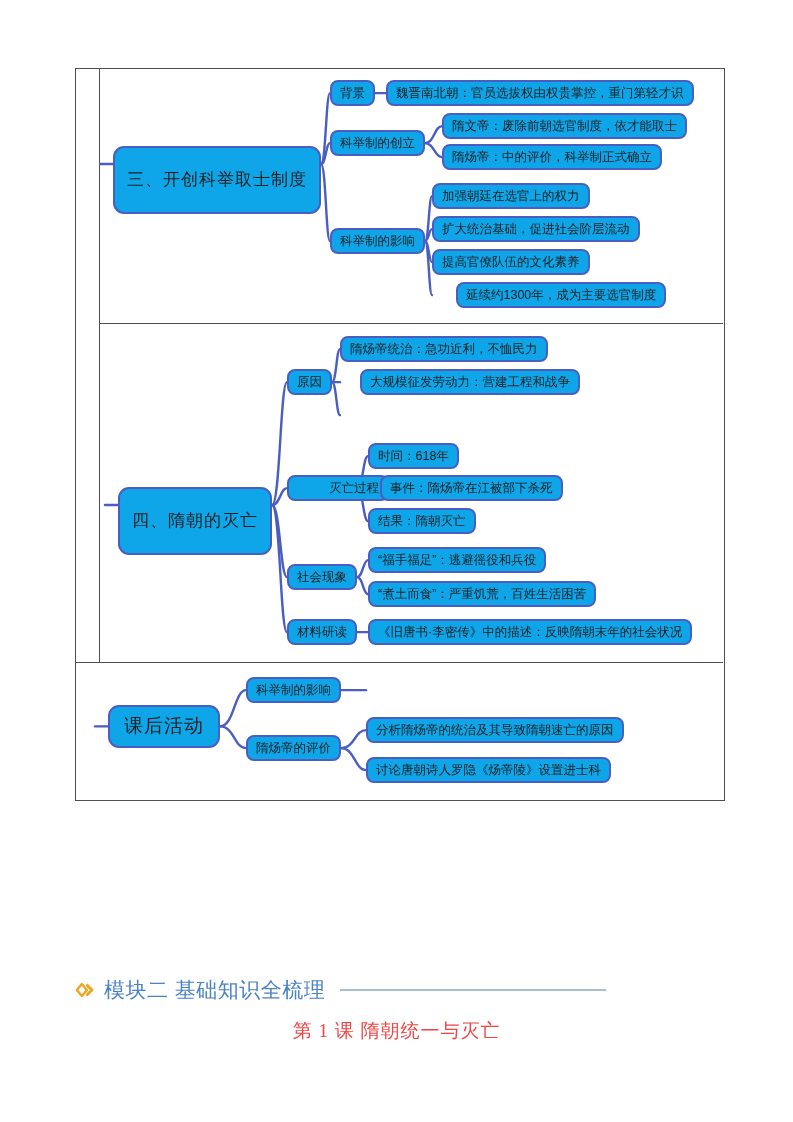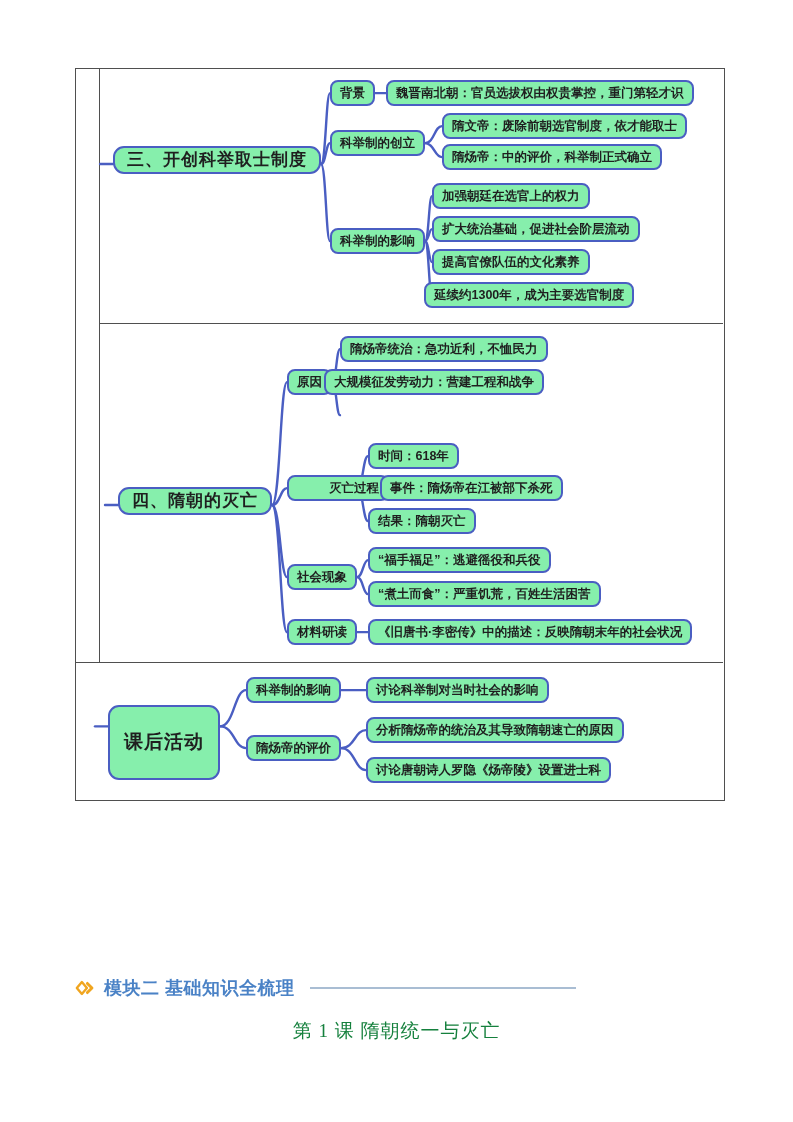--- a/index.html
+++ b/index.html
@@ -9,46 +9,46 @@
     font-family:"Liberation Sans", sans-serif;
   }
   
   .frame { position:absolute; border:1px solid var(--table-border,#4f4f4f); }
   .tline { position:absolute; background:var(--table-border,#4f4f4f); }
   
   #connector-svg { position:absolute; left:0; top:0; z-index:1; }
   .conn { stroke:var(--node-border,#4a5ec2); stroke-width:2.4; fill:none; stroke-linecap:round; }
   
   .node {
-    position:absolute; z-index:2; background:#86efac;
+    position:absolute; z-index:2; background:#0ea5e9;
     border:2px solid var(--node-border,#4a5ec2); border-radius:8px;
-    padding:3px 8px; font-size:12.5px; font-weight:bold; line-height:1.3;
+    padding:3px 8px; font-size:12.5px; font-weight:normal; line-height:1.3;
     color:var(--node-text,#1f1f1f); white-space:nowrap;
   }
   .root {
     border-radius:11px; border-width:2.5px; font-size:17px;
-    padding:1px 12px; letter-spacing:1px;
+    padding:21px 12px; letter-spacing:1px;
   }
-  .root-lg { font-size:19px; padding:23px 14px;text-align:center; }
+  .root-lg { font-size:19px; padding:7px 14px;text-align:center; }
   
   .module-header {
     position:absolute; left:75px; top:976px; z-index:2;
     display:flex; align-items:center; gap:7px;
   }
   .module-header .label {
-    color:var(--header-blue,#4a82c6); font-size:18px; font-weight:bold; letter-spacing:0.5px;
+    color:var(--header-blue,#4a82c6); font-size:21px; font-weight:normal; letter-spacing:0.5px;
   }
   .module-header .icon { color:var(--icon-gold,#f0a51f); display:flex; align-items:center; }
   .module-header .rule {
     width:266px; height:2px; background:var(--rule-line,#a9bdd3); margin-left:8px;
   }
   .lesson-title {
     position:absolute; left:0; top:1018px; width:100%; z-index:2;
     text-align:center; font-family:"Liberation Serif","DejaVu Serif",serif;
-    font-size:19px; color:#15803d; letter-spacing:1px;
+    font-size:19px; color:#ef4444; letter-spacing:1px;
   }
 </style>
 </head>
 <body>
 
 <div id="page">
 
   <div class="frame" style="left:75px; top:68px; width:648px; height:731px;"></div>
   <div class="tline" style="left:99px; top:69px; width:1px; height:593px;"></div>
   <div class="tline" style="left:100px; top:323px; width:623px; height:1px;"></div>
@@ -94,44 +94,43 @@
   <div class="node" style="left:386px; top:80px;border-radius:8px;">魏晋南北朝：官员选拔权由权贵掌控，重门第轻才识</div>
 
   <div class="node" id="m1b1" style="left:330px; top:130px;">科举制的创立</div>
   <div class="node" style="left:442px; top:113px;">隋文帝：废除前朝选官制度，依才能取士</div>
   <div class="node" style="left:442px; top:144px;">隋炀帝：中的评价，科举制正式确立</div>
 
   <div class="node" id="m1b2" style="left:330px; top:228px;">科举制的影响</div>
   <div class="node" style="left:432px; top:183px;">加强朝廷在选官上的权力</div>
   <div class="node" style="left:432px; top:216px;">扩大统治基础，促进社会阶层流动</div>
   <div class="node" style="left:432px; top:249px;">提高官僚队伍的文化素养</div>
-  <div class="node" style="left:424px; top:282px;">延续约1300年，成为主要选官制度</div>
+  <div class="node" style="left:456px; top:282px;">延续约1300年，成为主要选官制度</div>
 
   <div class="node root" id="m2root" style="left:118px; top:487px;">四、隋朝的灭亡</div>
 
   <div class="node" id="m2b0" style="left:287px; top:369px;">原因</div>
   <div class="node" style="left:340px; top:336px;">隋炀帝统治：急功近利，不恤民力</div>
-  <div class="node" style="left:324px; top:369px;">大规模征发劳动力：营建工程和战争</div>
+  <div class="node" style="left:360px; top:369px;">大规模征发劳动力：营建工程和战争</div>
 
   <div class="node" id="m2b1" style="left:287px; top:475px;padding-left:40px;">灭亡过程</div>
   <div class="node" style="left:368px; top:443px;text-align:right;">时间：618年</div>
   <div class="node" style="left:368px; top:475px;margin-left:12px;">事件：隋炀帝在江被部下杀死</div>
   <div class="node" style="left:368px; top:508px;">结果：隋朝灭亡</div>
 
   <div class="node" id="m2b2" style="left:287px; top:564px;">社会现象</div>
   <div class="node" style="left:368px; top:581px;">“煮土而食”：严重饥荒，百姓生活困苦</div>
   <div class="node" style="left:368px; top:547px;">“福手福足”：逃避徭役和兵役</div>
 
   <div class="node" id="m2b3" style="left:287px; top:619px;">材料研读</div>
   <div class="node" style="left:368px; top:619px;">《旧唐书·李密传》中的描述：反映隋朝末年的社会状况</div>
 
   <div class="node root root-lg" id="m3root" style="left:108px; top:705px;">课后活动</div>
 
   <div class="node" id="m3b0" style="left:246px; top:677px;">科举制的影响</div>
-  <div class="node" style="left:366px; top:677px;">讨论科举制对当时社会的影响</div>
 
   <div class="node" id="m3b1" style="left:246px; top:735px;">隋炀帝的评价</div>
   <div class="node" style="left:366px; top:717px;">分析隋炀帝的统治及其导致隋朝速亡的原因</div>
   <div class="node" style="left:366px; top:757px;">讨论唐朝诗人罗隐《炀帝陵》设置进士科</div>
 
   <div class="module-header">
     <span class="icon">
       <svg width="22" height="18" viewBox="0 0 24 18">
         <path d="M7.5 2.5 L13 9 L7.5 15.5 L2 9 Z" fill="none" stroke="currentColor" stroke-width="2.6" stroke-linejoin="round"></path>
         <path d="M13.5 4 L18.5 9 L13.5 14" fill="none" stroke="currentColor" stroke-width="3.2" stroke-linecap="round" stroke-linejoin="round"></path>

